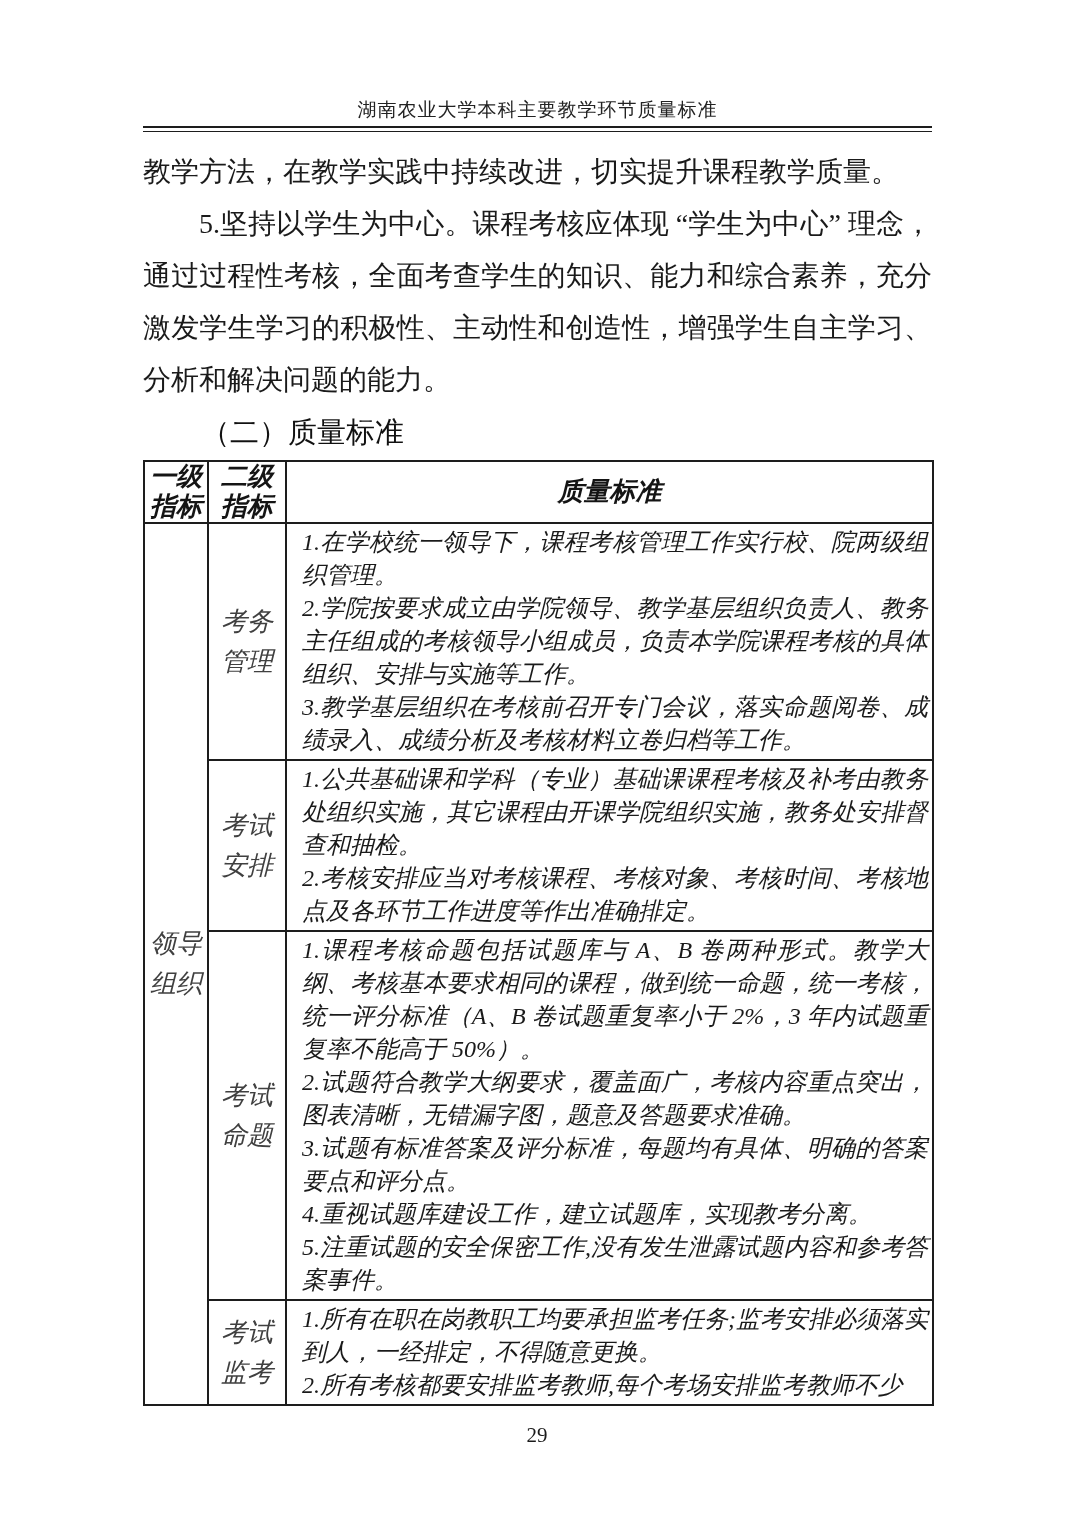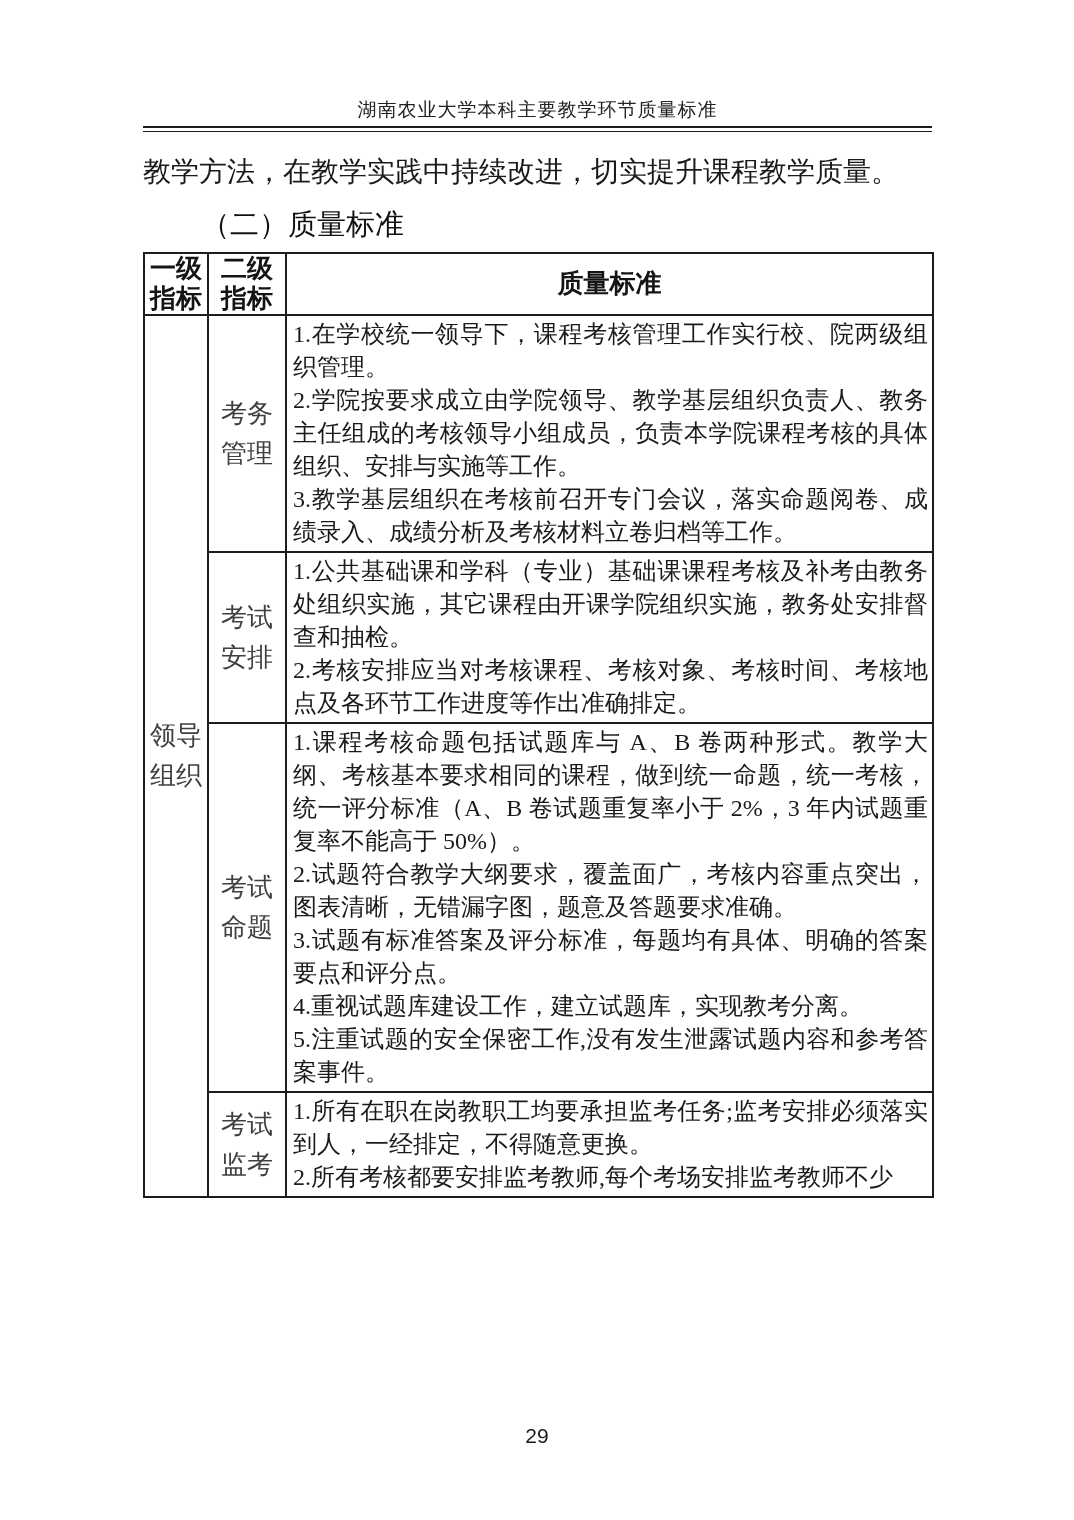--- a/index.html
+++ b/index.html
@@ -47,20 +47,21 @@
     line-height: 44px;
     font-weight: normal;
     text-indent: 2em;
     color: #111;
   }
   
   table.quality-table {
     border-collapse: collapse;
     table-layout: fixed;
     width: 789px;
+    font-style: italic;
   }
   .quality-table th, .quality-table td {
     border: 2px solid #1d1d1d;
     overflow: hidden;
   }
   .quality-table th {
     font-size: 26px;
     line-height: 30px;
     font-weight: bold;
     text-align: center;
@@ -71,58 +72,59 @@
   .lv-cell {
     font-size: 26px;
     line-height: 40px;
     text-align: center;
     vertical-align: middle;
     padding: 0 10px;
     color: #404040;
   }
   .lv1-cell { padding: 12px 4px; }
   .std-cell {
-    padding: 2px 4px 2px 6px;
+    padding: 2px 4px 2px 15px;
     vertical-align: top;
   }
   .std-item {
     font-size: 24px;
     line-height: 33px;
     text-align: justify;
     text-justify: inter-ideograph;
     color: #1a1a1a;
   }
   .row-1 { height: 228px; }
   .row-2 { height: 160px; }
   .row-3 { height: 361px; }
   .row-4 { height: 92px; }
   
   .page-number {
     position: absolute;
     left: 0; right: 0;
     bottom: 72px;
     text-align: center;
-    font-family: Liberation Sans, sans-serif;
+    font-family: Liberation Serif, serif;
     font-size: 21px;
     color: #1a1a1a;
   }
 </style>
 </head>
 <body>
 
 <div class="page-inner">
 
   <div class="doc-header">
     <div class="header-title">湖南农业大学本科主要教学环节质量标准</div>
     <div class="header-divider"></div>
   </div>
 
   <div class="doc-body">
 
     <p class="para">教学方法，在教学实践中持续改进，切实提升课程教学质量。</p>
+    <p class="para indent">5.坚持以学生为中心。课程考核应体现 “学生为中心” 理念，通过过程性考核，全面考查学生的知识、能力和综合素养，充分激发学生学习的积极性、主动性和创造性，增强学生自主学习、分析和解决问题的能力。</p>
 
     <h3 class="section-heading">（二）质量标准</h3>
 
     <table class="quality-table">
       <colgroup>
         <col style="width:64px">
         <col style="width:78px">
         <col style="width:647px">
       </colgroup>
       <tbody>

